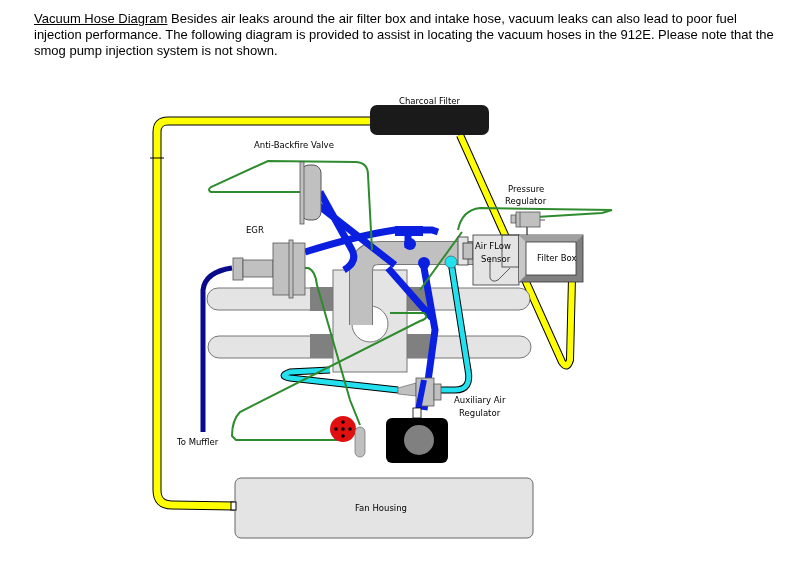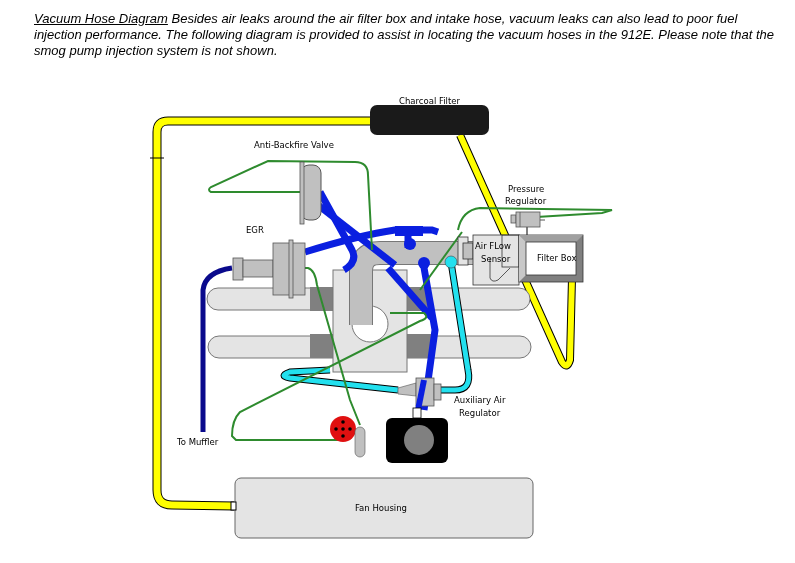--- a/index.html
+++ b/index.html
@@ -1,17 +1,17 @@
 <!DOCTYPE html>
 <html><head>
 <meta charset="utf-8">
 <style>
   html,body{margin:0;padding:0;background:#fff;}
   body{width:795px;height:563px;position:relative;overflow:hidden;font-family:"Liberation Sans",sans-serif;}
-  #intro{position:absolute;left:34px;top:11px;width:740px;font-size:13px;line-height:16px;color:#000;font-style:italic;}
+  #intro{position:absolute;left:34px;top:11px;width:740px;font-size:13px;line-height:16px;color:#000;}
   #intro .ttl{text-decoration:underline;}
   #diagram{position:absolute;left:0;top:0;}
   .lbl{font-family:"DejaVu Sans",sans-serif;font-size:8.5px;fill:#000;}
   #pagenum{position:absolute;left:763px;top:541px;font-family:Liberation Sans, sans-serif;font-size:11px;color:#000;margin-left:36px;}
 </style>
 </head>
 <body>
 
 <div id="intro"><span class="ttl">Vacuum Hose Diagram</span><span>  Besides air leaks around the air filter box and intake hose, vacuum leaks can also lead to poor fuel injection performance.  The following diagram is provided to assist in locating the vacuum hoses in the 912E.  Please note that the smog pump injection system is not shown.</span></div>
 

